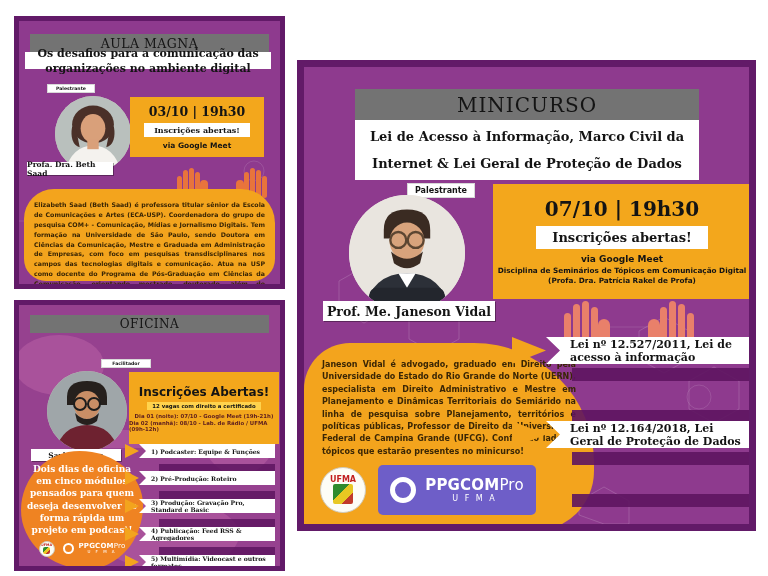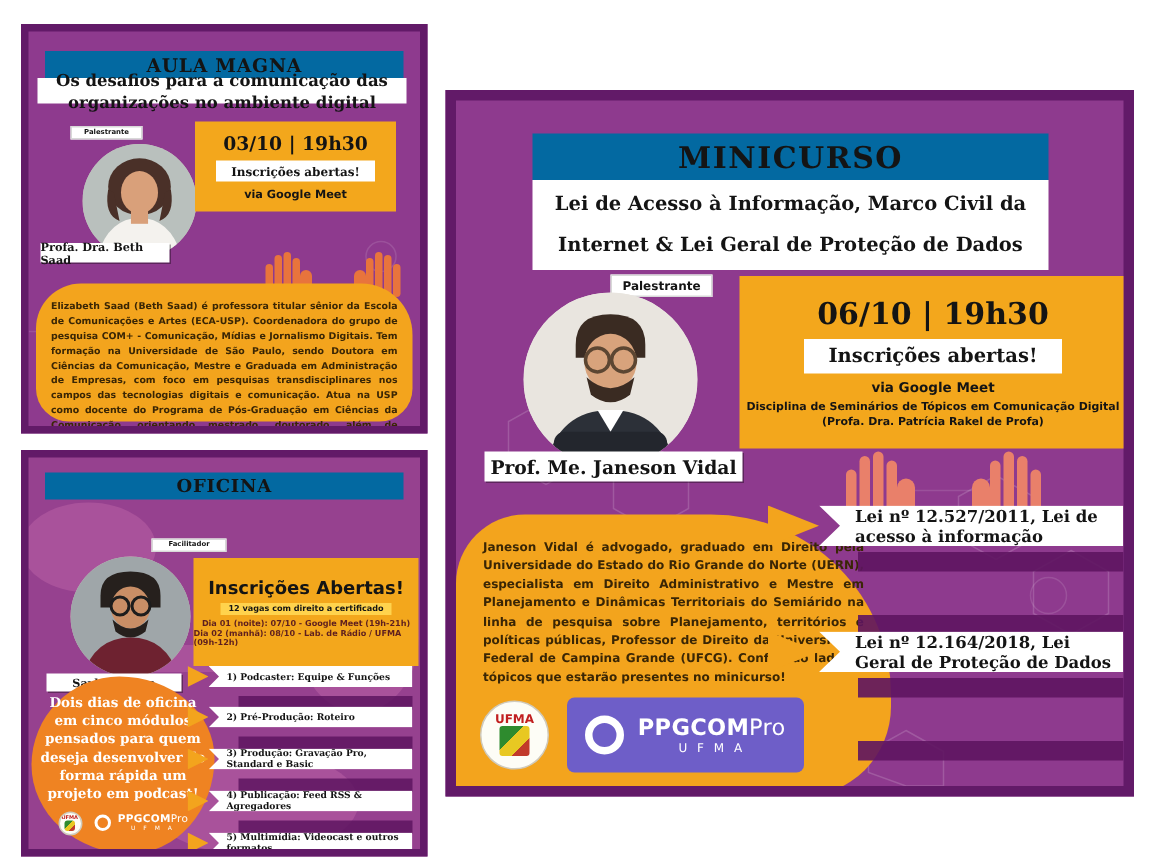--- a/index.html
+++ b/index.html
@@ -11,22 +11,22 @@
   .canvas{position:relative;width:768px;height:576px;background:#fff;overflow:hidden}
 
   .poster{position:absolute;background:#8e3a8e;border:5px solid #621a68;overflow:hidden}
   #posterA{left:14px;top:16px;width:271px;height:273px}
   #posterB{left:14px;top:300px;width:271px;height:271px;background:#96418f}
   #posterC{left:297px;top:60px;width:459px;height:471px;border-width:7px}
 
   .bgdeco{position:absolute;inset:0;pointer-events:none}
 
   
-  .hdr-bar{position:absolute;background:#0369a1;display:flex;align-items:center;justify-content:center;
-           font-family:var(--serif);font-weight:bold;color:#141414}
+  .hdr-bar{position:absolute;background:#737373;display:flex;align-items:center;justify-content:center;
+           font-family:var(--serif);font-weight:normal;color:#141414}
   .white-box{position:absolute;background:#fff;display:flex;flex-direction:column;align-items:center;justify-content:center;
            font-family:var(--serif);font-weight:bold;color:#141414;text-align:center}
   .tag{position:absolute;background:#fff;border:1px solid #d8d8d8;display:flex;align-items:center;justify-content:center;
            font-weight:bold;color:#141414}
   .nametag{position:absolute;background:#fff;box-shadow:1px 1px 0 rgba(0,0,0,.35);display:flex;align-items:center;justify-content:center;
            font-family:var(--serif);font-weight:bold;color:#141414}
   .avatar{position:absolute;border-radius:50%;overflow:hidden;background:#cfc7bd}
   .avatar svg{display:block;width:100%;height:100%}
   .infobox{position:absolute;background:#f3a71c;display:flex;flex-direction:column;align-items:center;color:#141414}
   .reg-box{background:#fff;font-family:var(--serif);font-weight:bold;display:flex;align-items:center;justify-content:center}
@@ -48,21 +48,21 @@
   .ppg-sub{letter-spacing:2px;text-align:center}
 
   
   .hands{position:absolute;pointer-events:none}
 
   
   #pA-header{left:11px;right:11px;top:13px;height:18px;font-size:12.5px;letter-spacing:.5px}
   #pA-sub{left:6px;right:9px;top:31px;height:17px;font-size:11px;line-height:15px}
   #pA-tag{left:28px;top:63px;width:48px;height:9px;font-size:4.6px}
   #pA-photo{left:36px;top:75px;width:76px;height:76px}
-  #pA-info{left:111px;top:60px;width:134px;height:60px;justify-content:center;gap:4px}
+  #pA-info{left:111px;top:76px;width:134px;height:60px;justify-content:center;gap:4px}
   #pA-date{font-family:var(--serif);font-weight:bold;font-size:12.5px}
   #pA-reg{width:106px;height:14px;font-size:8px}
   #pA-meet{font-weight:bold;font-size:7.5px}
   #pA-name{left:8px;top:141px;width:86px;height:13px;font-size:7.5px}
   #pA-blob{left:5px;top:168px;width:251px;height:92px;border-radius:30px 34px 22px 22px}
   #pA-blob .bio{padding:11px 10px 0;font-size:6.25px;line-height:1.58}
 
   
   #pB-header{left:11px;right:11px;top:10px;height:18px;font-size:12px;letter-spacing:.5px}
   #pB-sub{left:6px;right:9px;top:28px;height:24px;font-size:13px}
@@ -276,21 +276,21 @@
         <path d="M29 39 q11 10 22 0 l-2 8 q-9 7-18 0z" fill="#3a2b22"></path>
         <path d="M10 80 q6-26 30-26 t30 26z" fill="#2c3038"></path>
         <path d="M34 54 h12 l-6 10z" fill="#fff"></path>
         <rect x="14" y="64" width="52" height="10" rx="5" fill="#23262d"></rect>
       </svg>
     </div>
 
     <div class="nametag" id="pC-name">Prof. Me. Janeson Vidal</div>
 
     <div class="infobox" id="pC-info">
-      <div id="pC-date">06/10 | 19h30</div>
+      <div id="pC-date">07/10 | 19h30</div>
       <div class="reg-box" id="pC-reg">Inscrições abertas!</div>
       <div id="pC-meet">via Google Meet</div>
       <div class="course-line" style="margin-top:-3px">Disciplina de Seminários de Tópicos em Comunicação Digital</div>
       <div class="course-line" style="margin-top:-6px">(Profa. Dra. Patrícia Rakel de Profa)</div>
     </div>
 
     <svg class="hands" style="left:230px;top:232px;width:190px;height:46px" viewBox="0 0 190 46">
       <g fill="#e9806a">
         <g transform="translate(30,0)">
             <rect x="0" y="14" width="7" height="32" rx="3.5"></rect>

